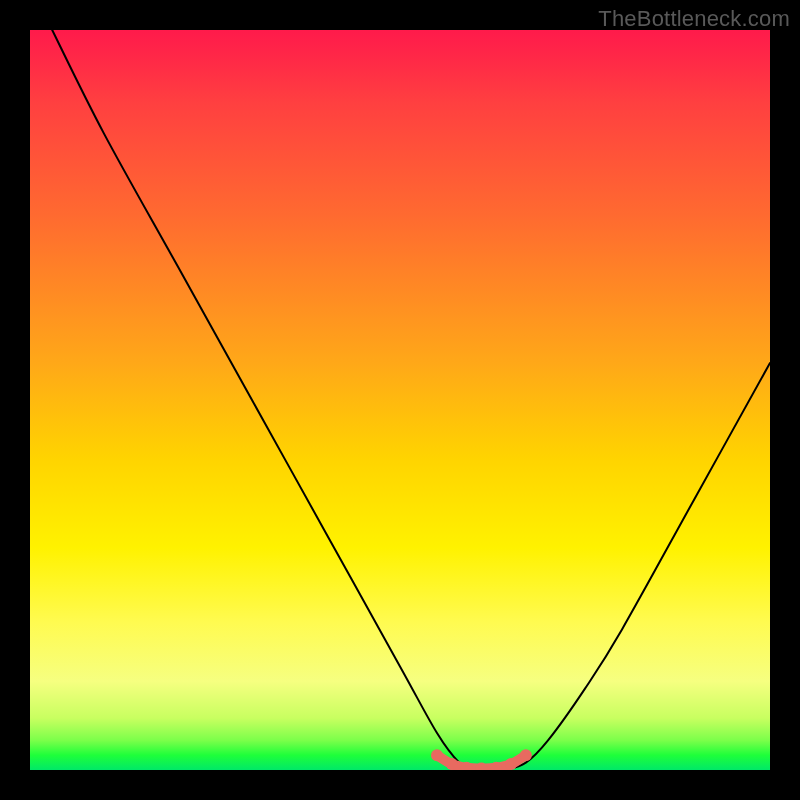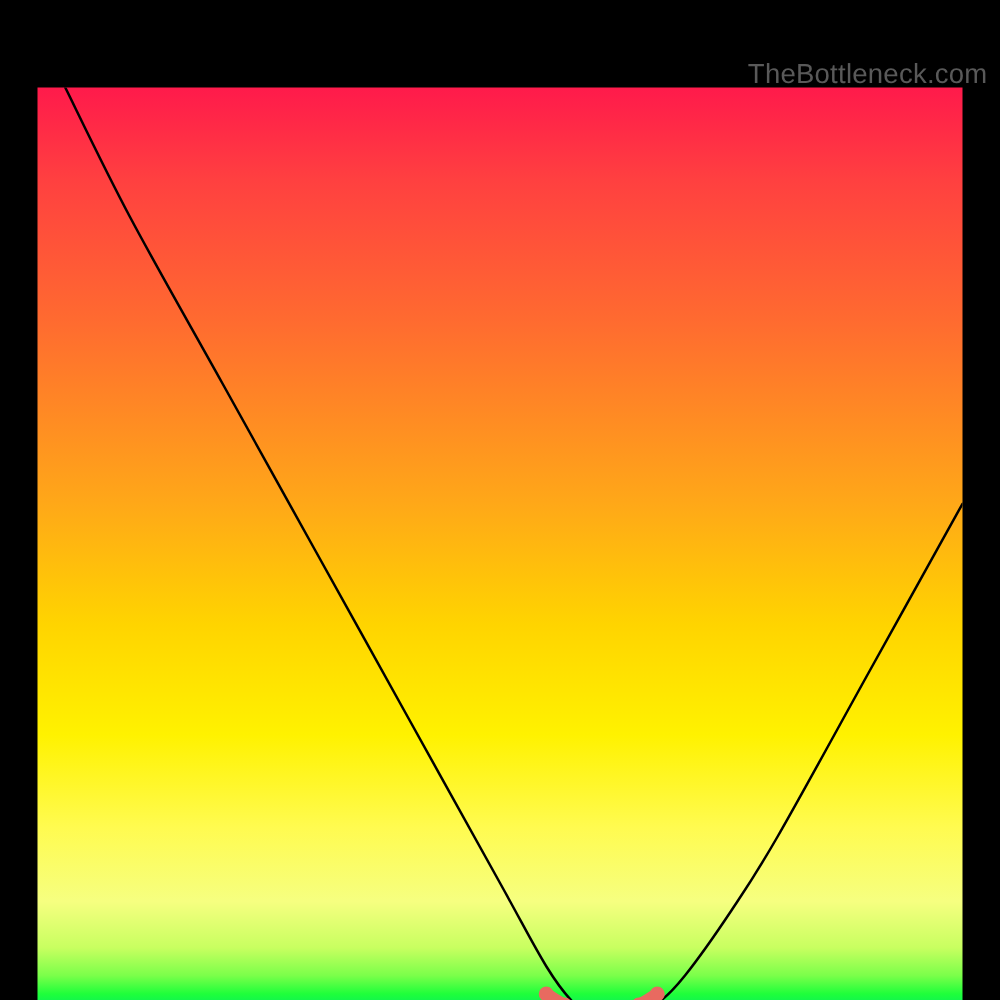--- a/index.html
+++ b/index.html
@@ -9,21 +9,20 @@
     height: 800px;
     background: #000;
     overflow: hidden;
     font-family: Arial, Helvetica, sans-serif;
   }
   .frame {
     position: relative;
     width: 800px;
     height: 652px;
     background: #000;
-    margin-top: 40px;
   }
   .plot-area {
     position: absolute;
     left: 30px;
     top: 30px;
     width: 740px;
     height: 740px;
     
     background: linear-gradient(
       to bottom,

